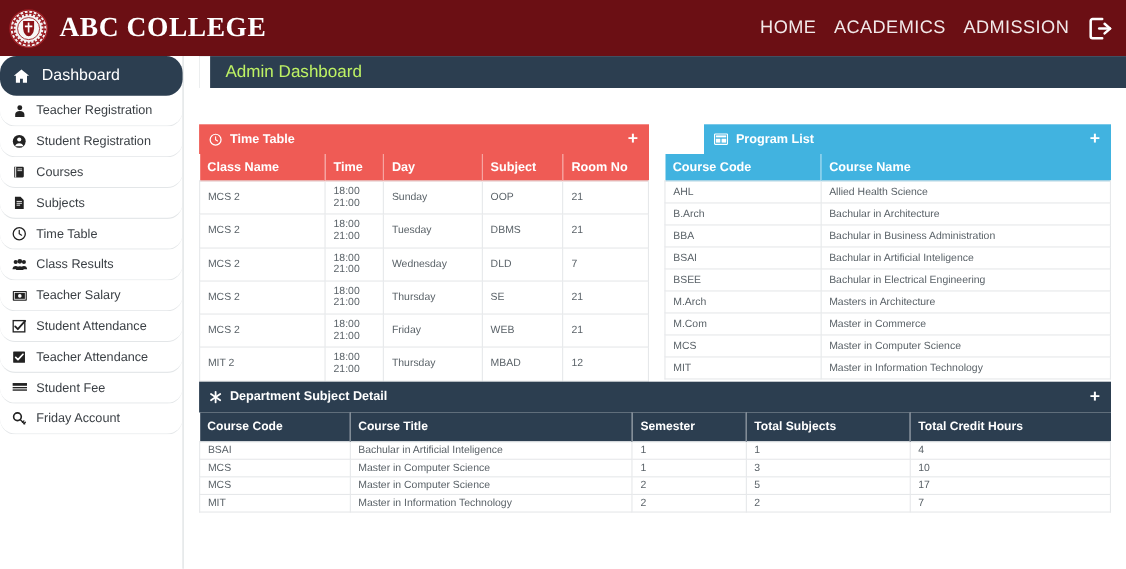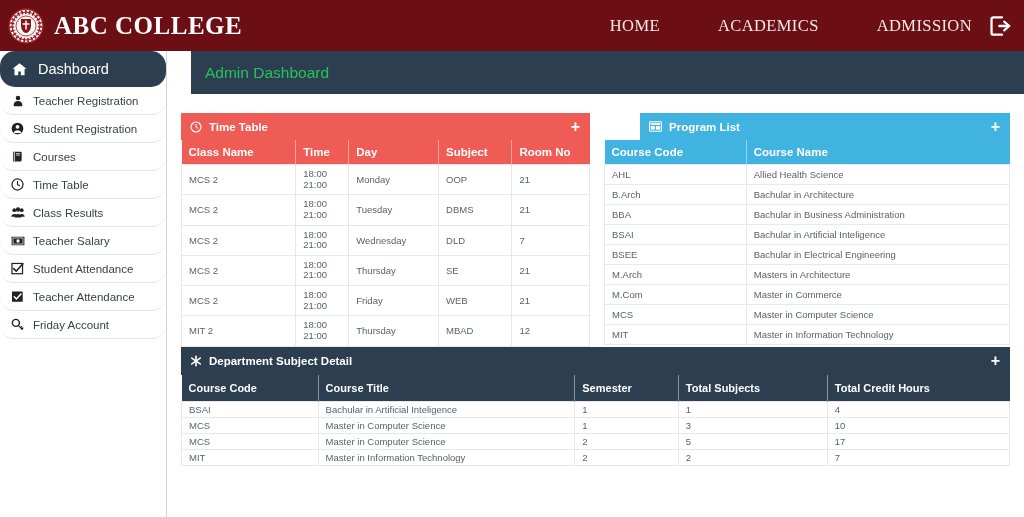--- a/index.html
+++ b/index.html
@@ -18,24 +18,23 @@
   }
   .brand { display: flex; align-items: center; padding-left: 8px; }
   .seal { width: 36px; height: 36px; position: relative; flex: 0 0 auto; }
   .brand-name {
     font-family: "Liberation Serif", serif;
     font-size: 25px; font-weight: 700; color: #ffffff;
     letter-spacing: 0.5px; margin-left: 10px;
   }
   .topnav { display: flex; align-items: center; padding-right: 10px; gap: 16px; }
   .topnav a {
-    font-family: Liberation Serif, serif;
+    font-family: Liberation Sans, sans-serif;
     color: #f2e9e9; font-size: 16.5px; text-decoration: none;
     letter-spacing: 0.4px;
-    margin-left: 42px;
   }
   .logout-icon { display: inline-flex; align-items: center; margin-left: 2px; }
 
   
   .sidebar {
     position: absolute; left: 0; top: 51px; width: 167px; height: 466px;
     background: #ffffff;
     border-right: 1px solid #cfd4d8;
   }
   .side-item {
@@ -54,22 +53,22 @@
   .side-ico {
     width: 17px; display: inline-flex; align-items: center; justify-content: center;
     flex: 0 0 auto; margin-right: 7px;
   }
   .side-item.active .side-ico { width: 19px; margin-right: 9px; }
 
   
   .content { position: absolute; left: 167px; top: 51px; width: 857px; height: 466px; background: #fff; }
 
   .page-head {
-    position: absolute; left: 14px; top: 0px; width: 843px; height: 43px;
-    background: #2c3e50; color: #22c55e;
+    position: absolute; left: 14px; top: 0px; width: 843px; height: 29px;
+    background: #2c3e50; color: #bef264;
     display: flex; align-items: center; padding-left: 24px;
     font-size: 15.5px;
   }
   .page-head-notch {
     position: absolute; left: 0px; top: 0px; width: 10px; height: 43px; background: #fff;
   }
 
   .panel { position: absolute; }
   .panel-head {
     height: 27px; display: flex; align-items: center; justify-content: space-between;
@@ -179,20 +178,29 @@
     <span class="side-ico">
       <svg viewBox="0 0 16 16" width="13" height="13">
         <path fill="#222" d="M2.4 2 h9.4 a1.3 1.3 0 0 1 1.3 1.3 v9.4 a1.3 1.3 0 0 1 -1.3 1.3 H2.4 Z"></path>
         <path d="M4 2 v12" stroke="#fff" stroke-width="1.1"></path>
         <path d="M6 4.4 h5.2 M6 6.3 h5.2" stroke="#fff" stroke-width="0.9"></path>
       </svg>
     </span>
     <span>Courses</span>
   </div>
 
+  <div class="side-item">
+    <span class="side-ico">
+      <svg viewBox="0 0 16 16" width="13" height="13">
+        <path fill="#222" d="M3.2 1.2 h6.2 L13 4.8 v10 H3.2 Z"></path>
+        <path d="M5 6.3 h6 M5 8.4 h6 M5 10.5 h4" stroke="#fff" stroke-width="1"></path>
+      </svg>
+    </span>
+    <span>Subjects</span>
+  </div>
 
   <div class="side-item">
     <span class="side-ico">
       <svg viewBox="0 0 16 16" width="13" height="13">
         <circle cx="8" cy="8" r="6.8" fill="none" stroke="#222" stroke-width="1.5"></circle>
         <path d="M8 4.2 V8 l2.6 1.6" stroke="#222" stroke-width="1.4" fill="none" stroke-linecap="round"></path>
       </svg>
     </span>
     <span>Time Table</span>
   </div>
@@ -235,20 +243,30 @@
   <div class="side-item">
     <span class="side-ico">
       <svg viewBox="0 0 16 16" width="13" height="13">
         <rect x="1.2" y="1.8" width="13.2" height="12.8" rx="0.8" fill="#222"></rect>
         <path d="M4 8.4 l2.6 2.6 L12.2 5" stroke="#fff" stroke-width="1.9" fill="none" stroke-linecap="round" stroke-linejoin="round"></path>
       </svg>
     </span>
     <span>Teacher Attendance</span>
   </div>
 
+  <div class="side-item">
+    <span class="side-ico">
+      <svg viewBox="0 0 18 13" width="14" height="11">
+        <rect x="0.6" y="1" width="16.8" height="3.2" fill="#222"></rect>
+        <rect x="0.6" y="5.6" width="16.8" height="1.6" fill="#222"></rect>
+        <rect x="0.6" y="8.4" width="16.8" height="1.6" fill="#222"></rect>
+      </svg>
+    </span>
+    <span>Student Fee</span>
+  </div>
 
   <div class="side-item">
     <span class="side-ico">
       <svg viewBox="0 0 16 16" width="13" height="13">
         <circle cx="6" cy="6" r="4.3" fill="none" stroke="#222" stroke-width="1.8"></circle>
         <path d="M9 9 l5 5 M11.6 12.2 l1.6 -1.6 M13.2 13.8 l1.6 -1.6" stroke="#222" stroke-width="1.5" stroke-linecap="round"></path>
       </svg>
     </span>
     <span>Friday Account</span>
   </div>
@@ -293,21 +311,21 @@
       </thead>
       <tbody>
         <tr>
           <td>MCS 2</td>
           <td>
               <div class="time-cell">
                 <div>18:00</div>
                 <div>21:00</div>
               </div>
             </td>
-          <td>Monday</td>
+          <td>Sunday</td>
           <td>OOP</td>
           <td>21</td>
         </tr>
         <tr>
           <td>MCS 2</td>
           <td>
               <div class="time-cell">
                 <div>18:00</div>
                 <div>21:00</div>
               </div>

